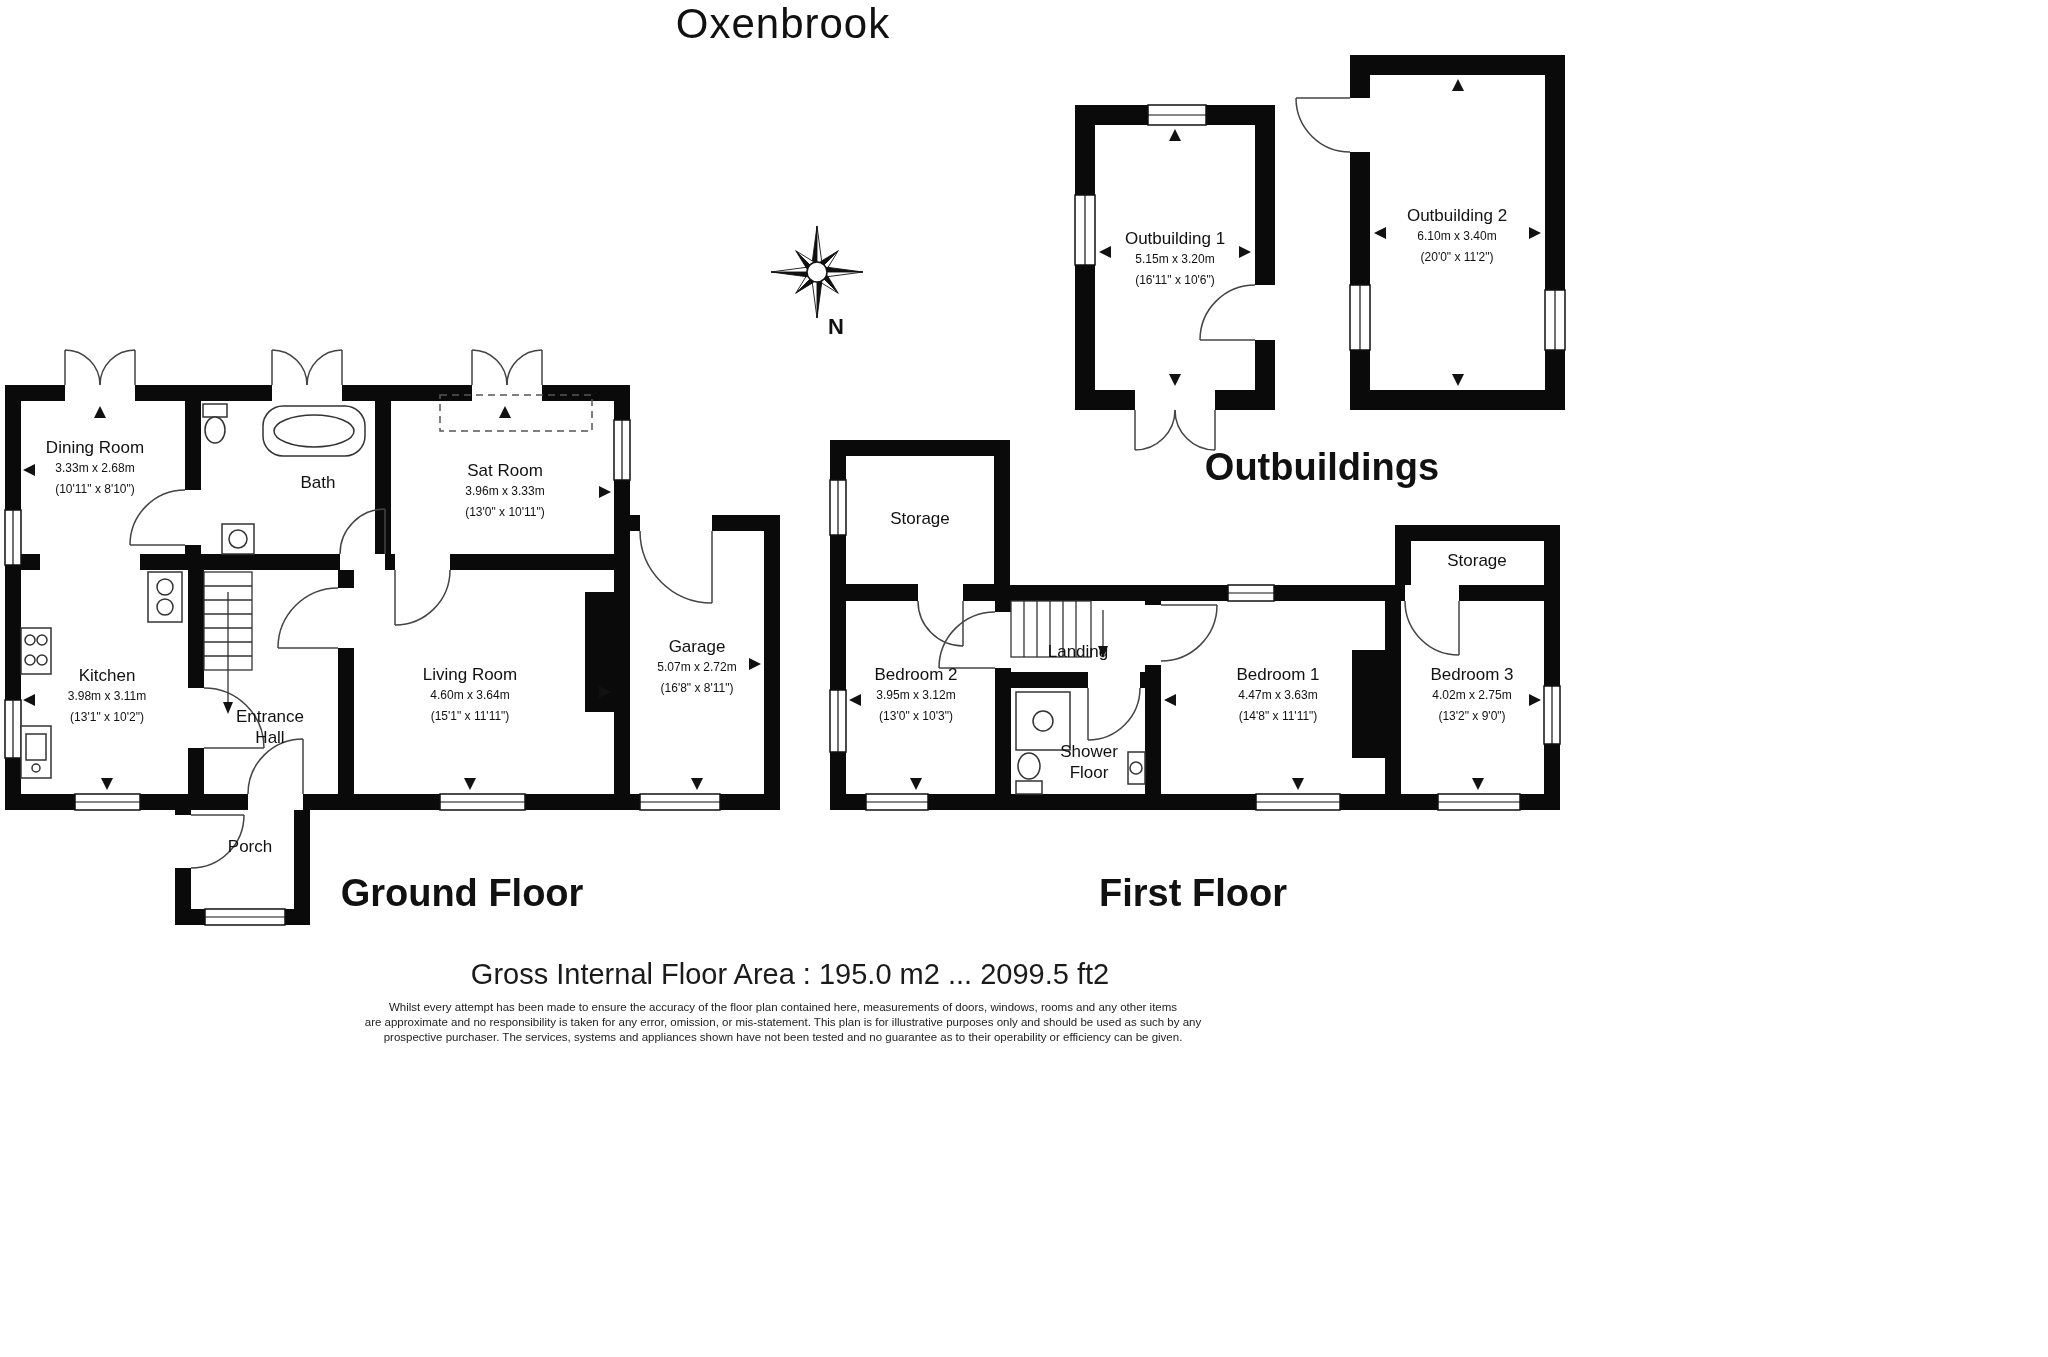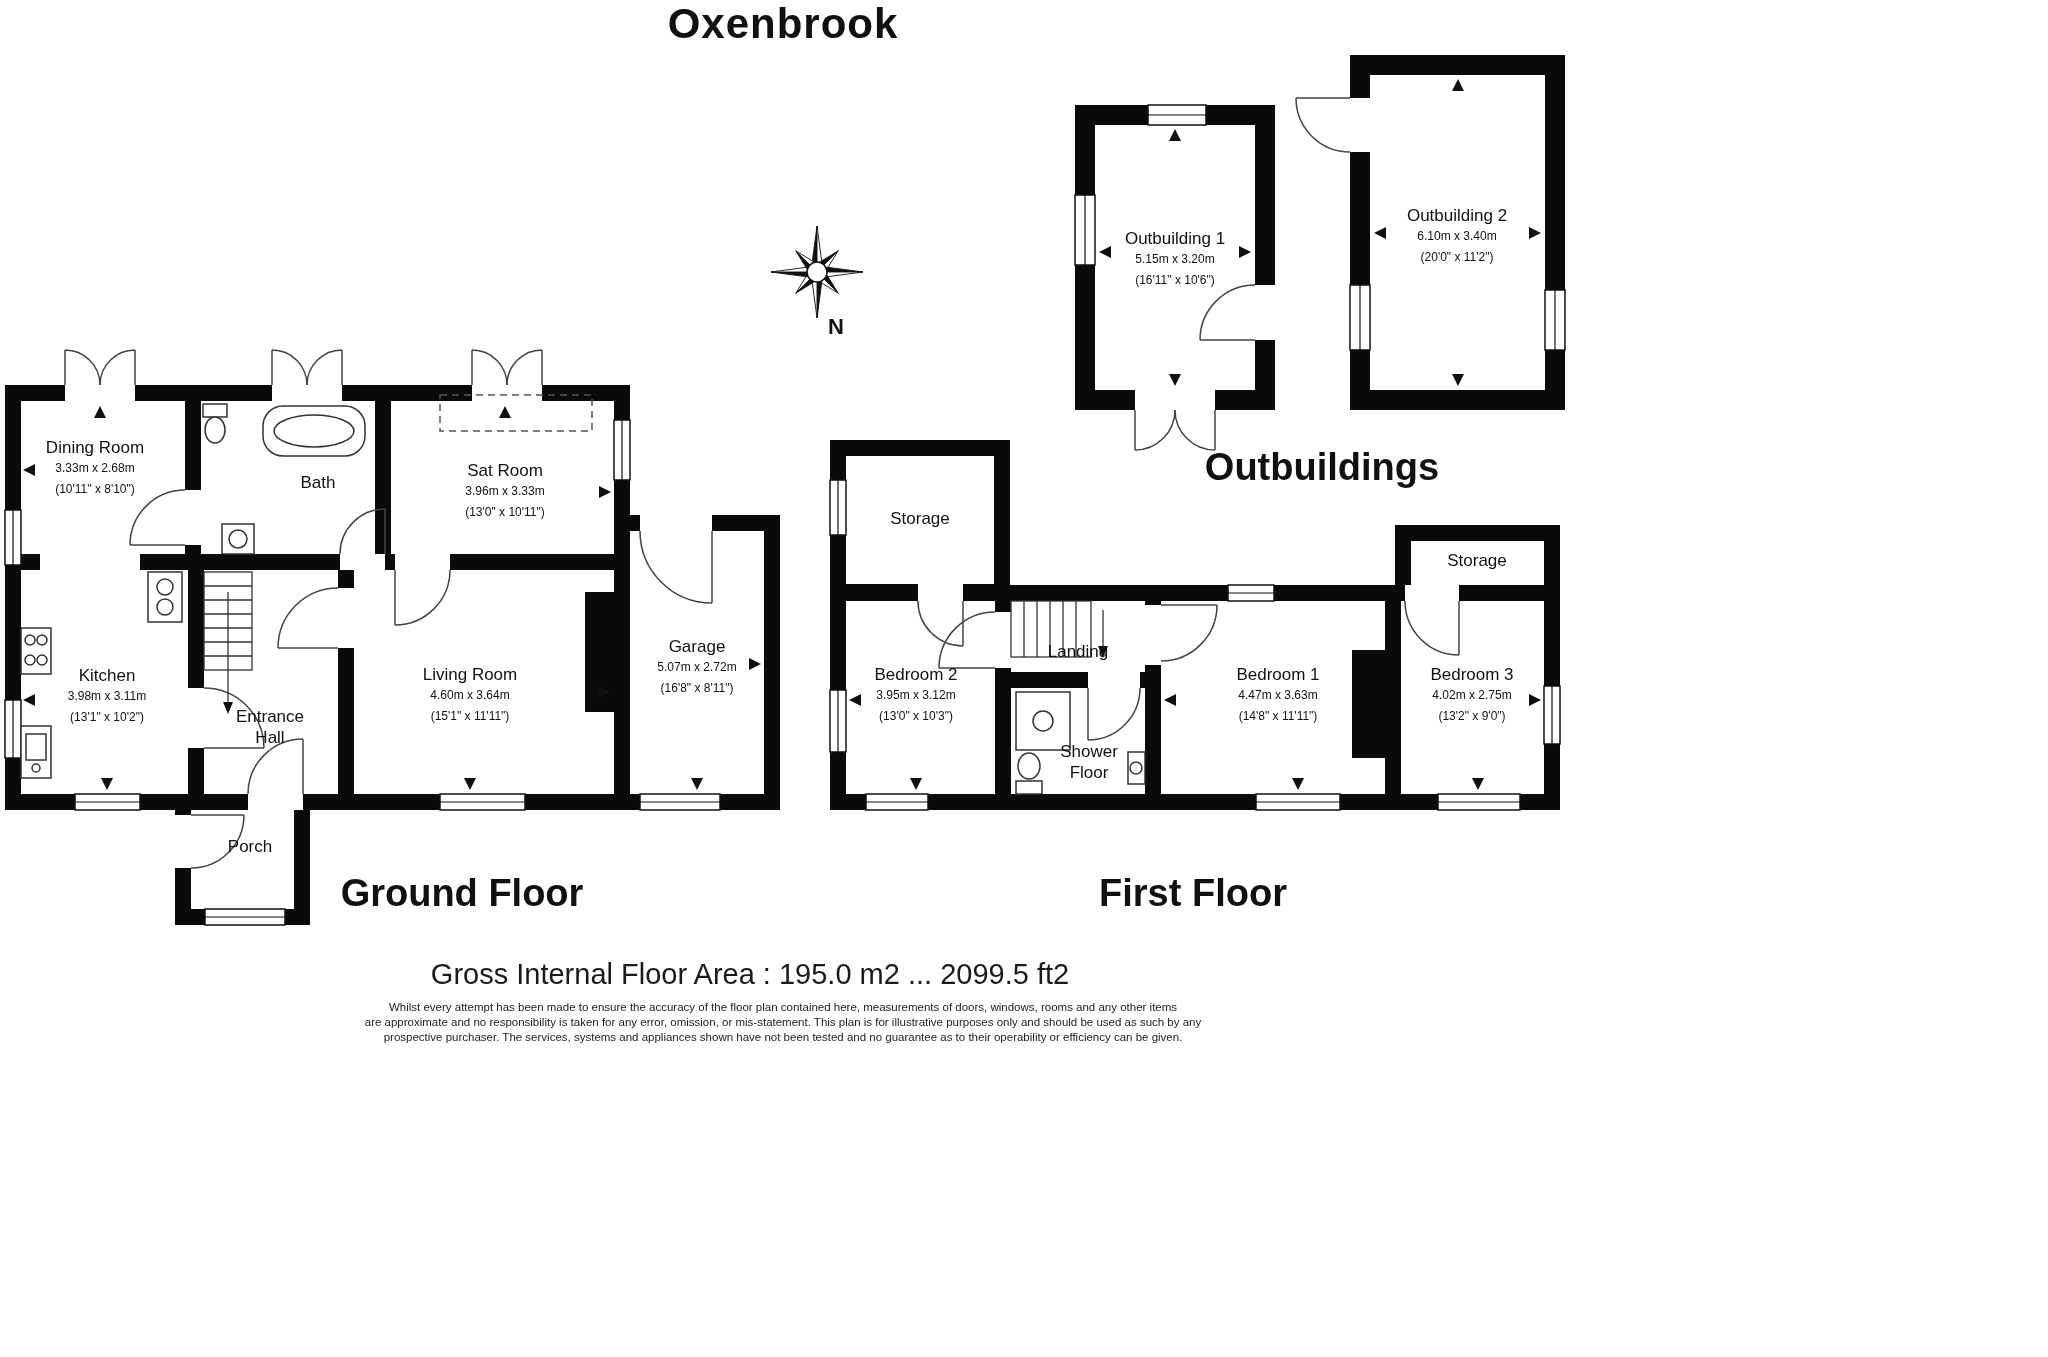--- a/index.html
+++ b/index.html
@@ -1,20 +1,20 @@
 <!DOCTYPE html>
 <html style="--wall: #0a0a0a;"><head>
 <meta charset="utf-8">
 <style>
   html,body{margin:0;padding:0;background:#fff;}
   body{width:2048px;height:1357px;position:relative;overflow:hidden;
        font-family:"Liberation Sans",sans-serif;color:#111;}
   .abs{position:absolute;}
   .ctr{transform:translateX(-50%);text-align:center;white-space:nowrap;}
-  .page-title{font-size:42px;font-weight:bold;letter-spacing:1px;}
+  .page-title{font-size:42px;font-weight:normal;letter-spacing:1px;}
   .floor-title{font-size:38px;font-weight:bold;}
   .room-label{line-height:21px;}
   .room-name{font-size:17px;font-weight:normal;}
   .room-dims{font-size:12px;}
   .north-label{font-size:22px;font-weight:bold;}
   .area-line{font-size:29px;color:#1a1a1a;}
   .disclaimer{font-size:11.5px;line-height:15px;color:#222;}
   svg{position:absolute;left:0;top:0;}
   .wall{fill:var(--wall,#0a0a0a);}
   .room{fill:#fff;}
@@ -379,18 +379,18 @@
   <div class="room-dims">5.15m x 3.20m</div>
   <div class="room-dims">(16'11" x 10'6")</div>
 </div>
 <div class="abs ctr room-label" style="left:1457px;top:205px">
   <div class="room-name">Outbuilding 2</div>
   <div class="room-dims">6.10m x 3.40m</div>
   <div class="room-dims">(20'0" x 11'2")</div>
 </div>
 <div class="abs ctr floor-title" style="left:1322px;top:446px">Outbuildings</div>
 
-<div class="abs ctr area-line" style="left:750px;top:958px">Gross Internal Floor Area : 195.0 m2 ... 2099.5 ft2</div>
+<div class="abs ctr area-line" style="left:790px;top:958px">Gross Internal Floor Area : 195.0 m2 ... 2099.5 ft2</div>
 <div class="abs ctr disclaimer" style="left:783px;top:1000px">
   <div>Whilst every attempt has been made to ensure the accuracy of the floor plan contained here, measurements of doors, windows, rooms and any other items</div>
   <div>are approximate and no responsibility is taken for any error, omission, or mis-statement. This plan is for illustrative purposes only and should be used as such by any</div>
   <div>prospective purchaser. The services, systems and appliances shown have not been tested and no guarantee as to their operability or efficiency can be given.</div>
 </div>
 
 </body></html>

